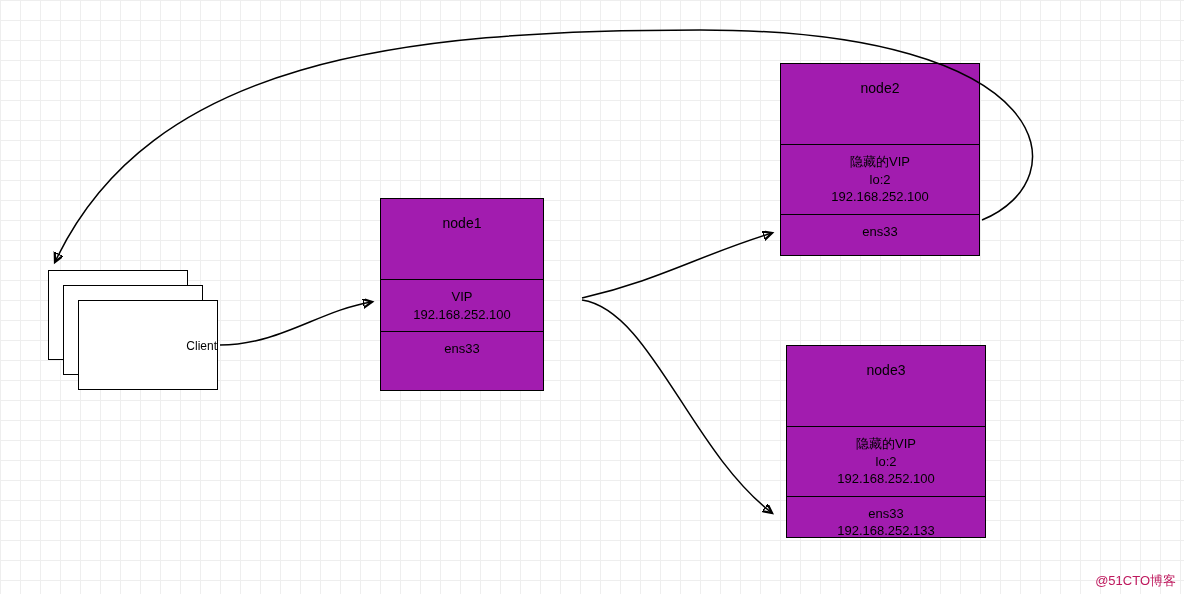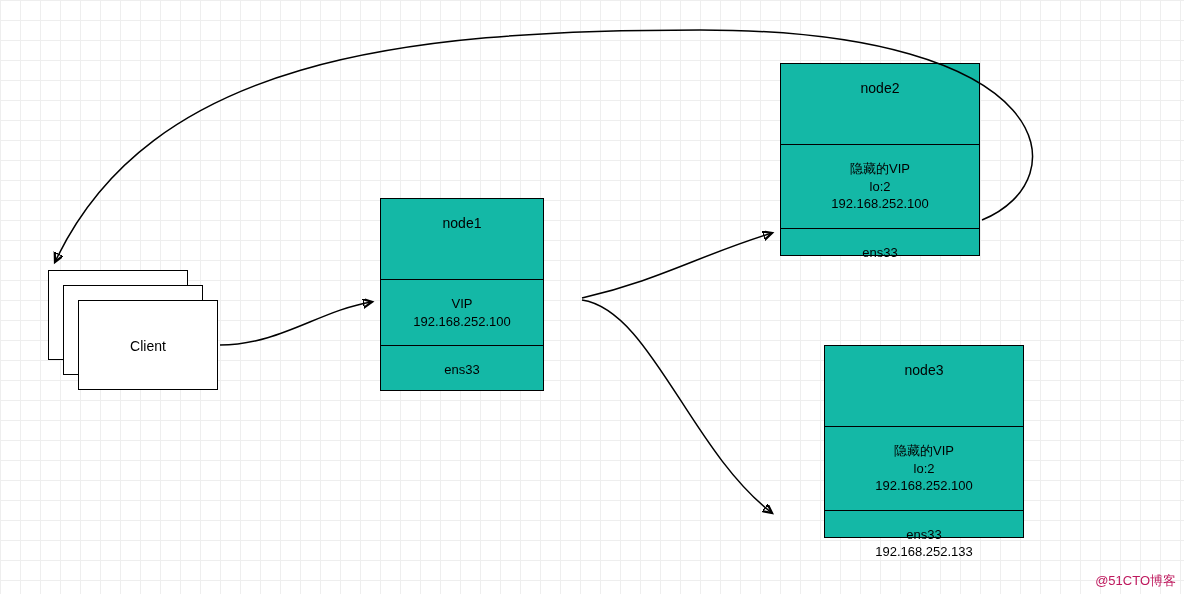--- a/index.html
+++ b/index.html
@@ -18,50 +18,50 @@
       linear-gradient(to right, #eeeeee 1px, transparent 1px),
       linear-gradient(to bottom, #eeeeee 1px, transparent 1px);
     background-size: 20px 20px;
   }
   .canvas {
     position: absolute;
     inset: 0;
   }
   .node-box {
     position: absolute;
-    background: #14b8a6;
+    background: #a21caf;
     border: 1px solid #000;
     box-sizing: border-box;
   }
   .node-title {
     text-align: center;
     font-size: 14px;
     padding-top: 16px;
     color: #000;
   }
   .node-section {
     border-top: 1px solid #000;
     text-align: center;
     font-size: 13px;
     line-height: 1.35;
-    padding: 15px 2px;
+    padding: 8px 2px;
     color: #000;
   }
   .client-card {
     position: absolute;
     width: 140px;
     height: 90px;
     background: #fff;
     border: 1px solid #000;
     box-sizing: border-box;
   }
   .client-label {
-    text-align: center;
+    text-align: right;
     line-height: 90px;
-    font-size: 14px;
+    font-size: 12px;
   }
   .watermark {
     position: absolute;
     right: 8px;
     bottom: 4px;
     font-size: 13px;
     color: #be185d;
   }
   svg.arrows {
     position: absolute;
@@ -105,21 +105,21 @@
     <div class="node-section">
       <div>隐藏的VIP</div>
       <div>lo:2</div>
       <div>192.168.252.100</div>
     </div>
     <div class="node-section">
       <div>ens33</div>
     </div>
   </div>
 
-  <div class="node-box" style="left:824px; top:345px; width:200px; height:193px;">
+  <div class="node-box" style="left:786px; top:345px; width:200px; height:193px;">
     <div class="node-title" style="height:64px;">node3</div>
     <div class="node-section">
       <div>隐藏的VIP</div>
       <div>lo:2</div>
       <div>192.168.252.100</div>
     </div>
     <div class="node-section">
       <div>ens33</div>
       <div>192.168.252.133</div>
     </div>

